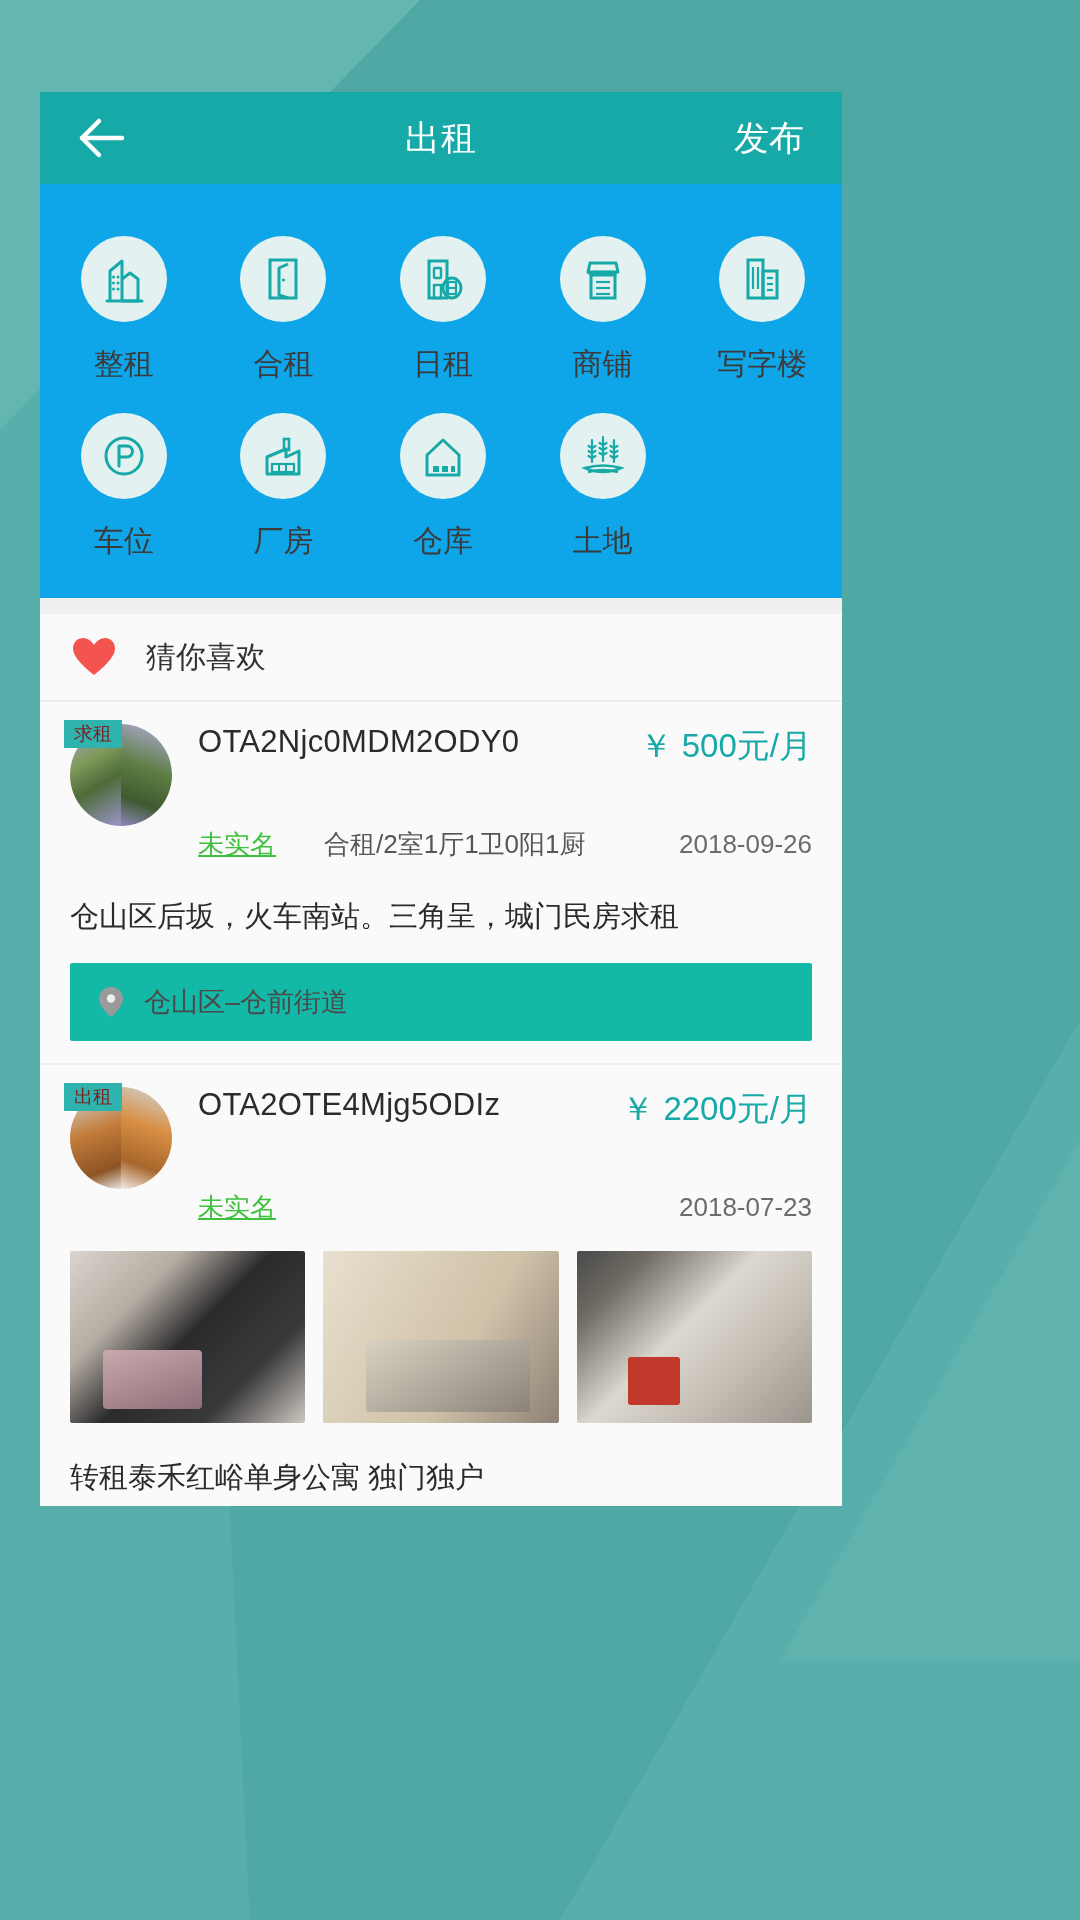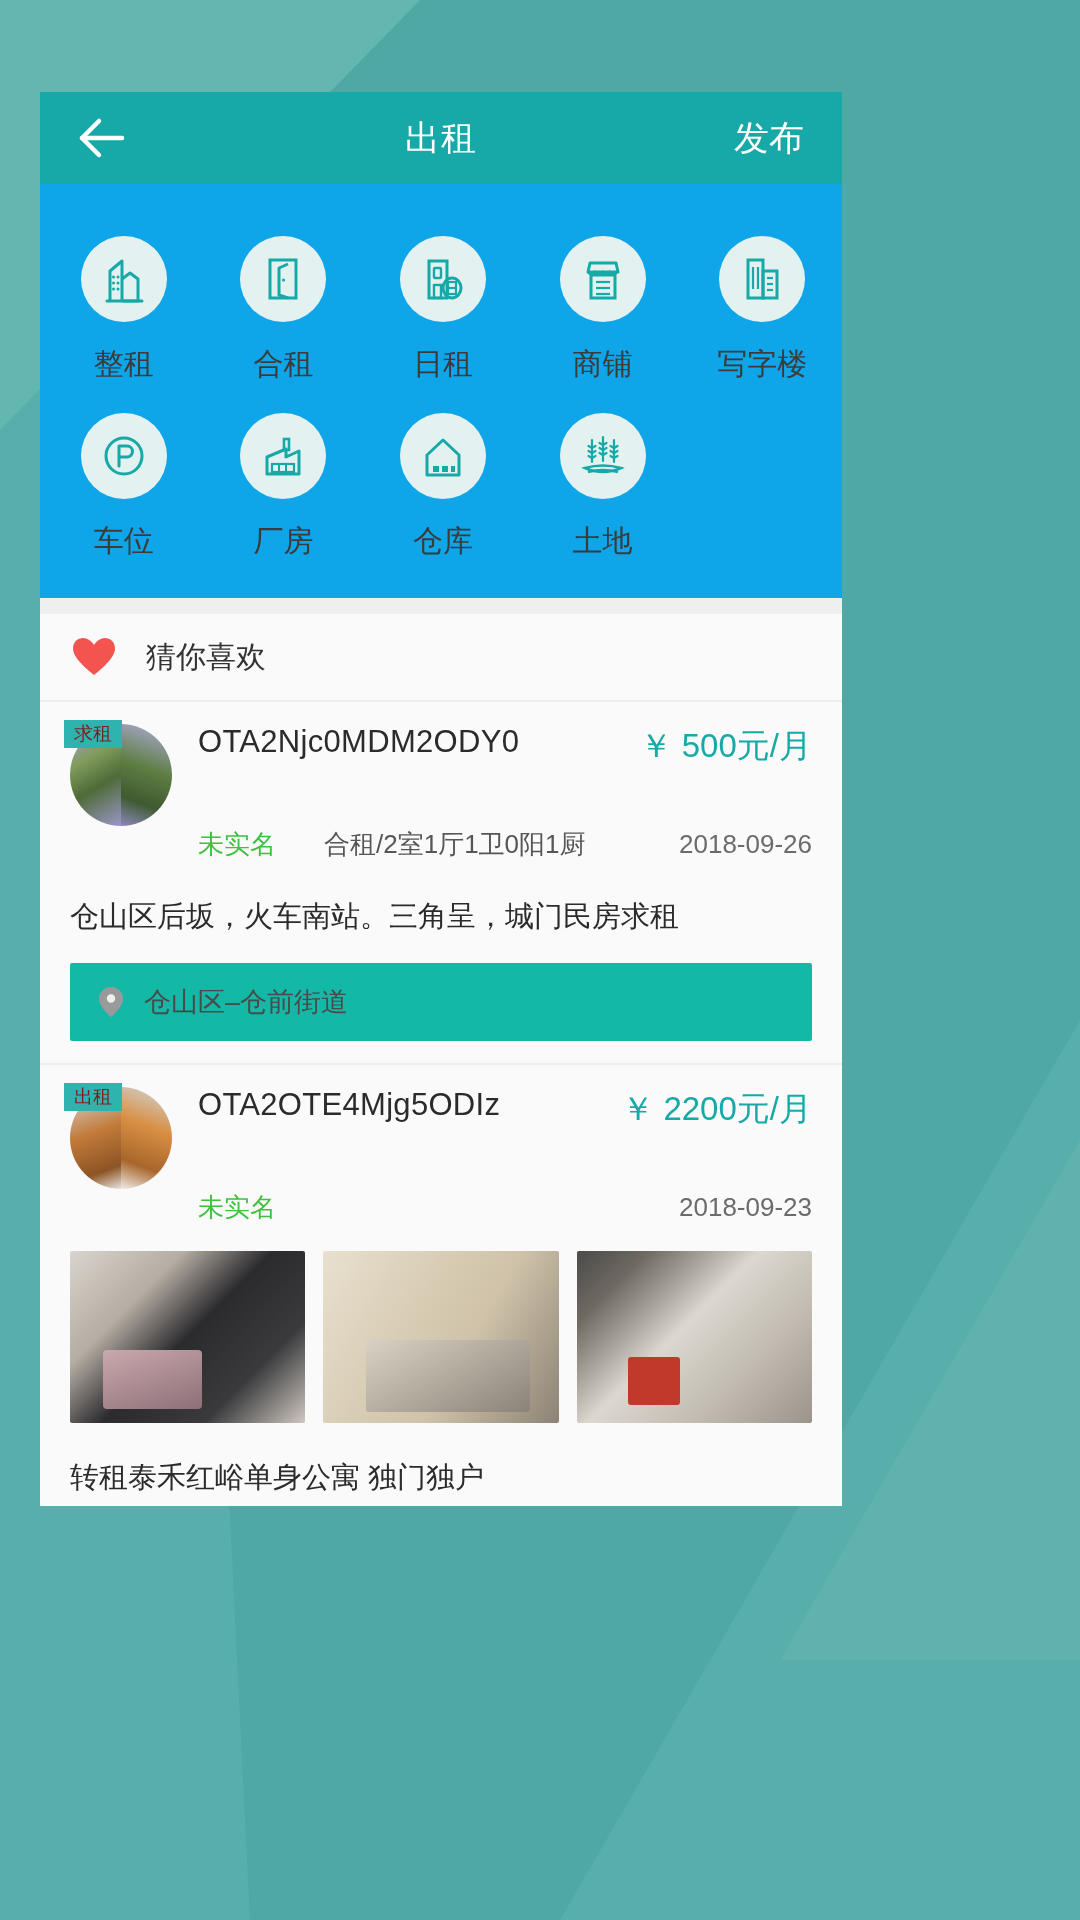--- a/index.html
+++ b/index.html
@@ -77,21 +77,21 @@
     position:absolute;top:-4px;left:-6px;
     background:#2FB3AE;color:#7f1d1d;font-size:19px;
     padding:4px 10px 5px 10px;border-radius:0;line-height:1;
     z-index:3;
   }
   .card-info{flex:1;margin-left:26px;display:flex;flex-direction:column;justify-content:center;gap:34px;}
   .info-line1{display:flex;align-items:flex-start;justify-content:space-between;}
   .lst-code{font-size:31px;color:#2b2b2b;letter-spacing:.3px;}
   .lst-price{font-size:33px;color:#16A9A7;white-space:nowrap;}
   .info-line2{display:flex;align-items:center;justify-content:space-between;margin-top:24px;}
-  .lst-verify{font-size:26px;color:#3fc13f;}
+  .lst-verify{font-size:26px;color:#3fc13f;text-decoration:underline;}
   .lst-spec{font-size:26px;color:#565656;margin-left:48px;}
   .lst-date{font-size:26px;color:#6b6b6b;white-space:nowrap;}
   .lst-desc{font-size:29px;color:#2b2b2b;margin-top:34px;line-height:1.4;}
   .addr-box{
     margin-top:26px;background:#14b8a6;height:78px;display:flex;align-items:center;
     padding:0 24px;border-radius:2px;
   }
   .pin{width:34px;display:flex;align-items:center;justify-content:center;}
   .addr-text{margin-left:16px;font-size:27px;color:#4a4a4a;}
 
@@ -342,21 +342,21 @@
         </div>
       </div>
       <div class="card-info">
         <div class="info-line1">
           <span class="lst-code">OTA2OTE4Mjg5ODIz</span>
           <span class="lst-price">￥ 2200元/月</span>
         </div>
         <div class="info-line2">
           <span class="lst-verify">未实名</span>
           <span style="flex:1"></span>
-          <span class="lst-date">2018-09-23</span>
+          <span class="lst-date">2018-07-23</span>
         </div>
       </div>
     </div>
     <div class="photo-row">
       <div class="photo ph1"></div>
       <div class="photo ph2"></div>
       <div class="photo ph3"></div>
     </div>
     <div class="lst-desc">转租泰禾红峪单身公寓 独门独户</div>
     <div class="addr-box">

